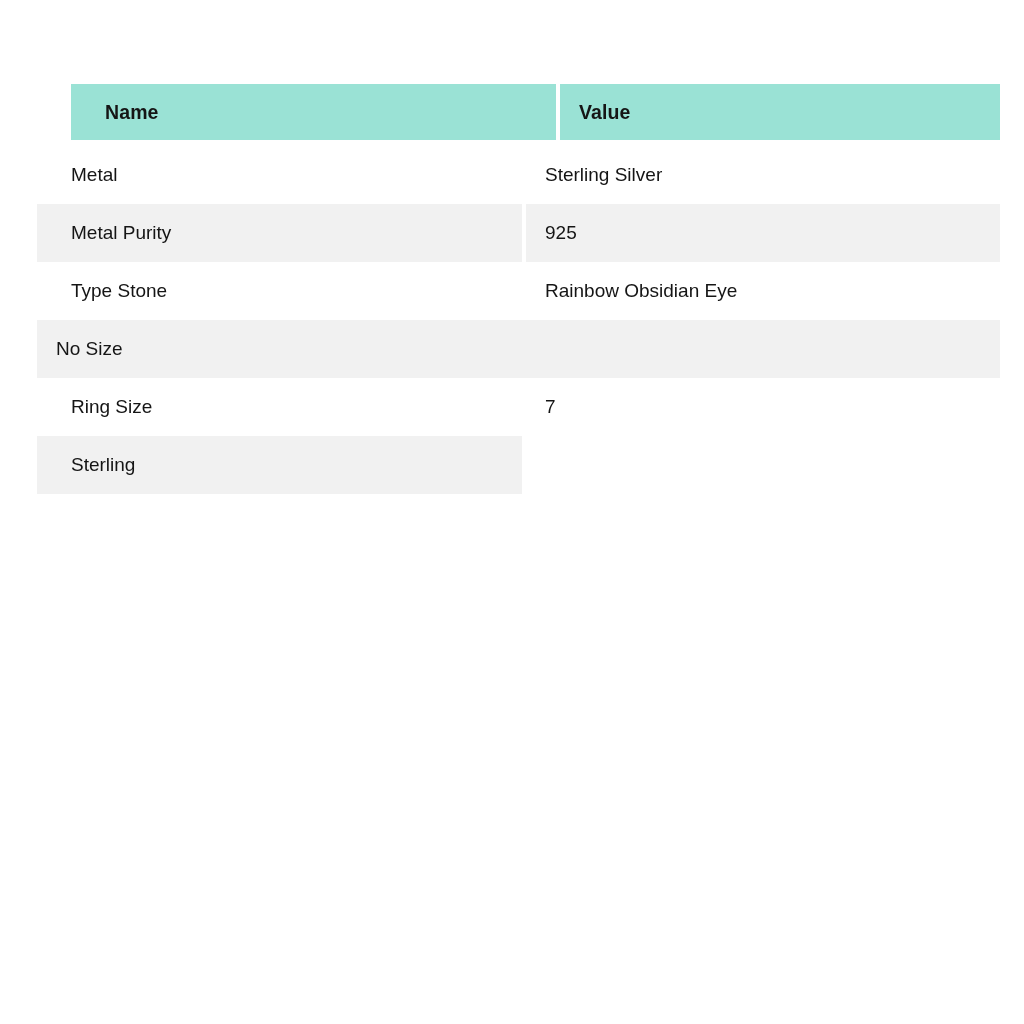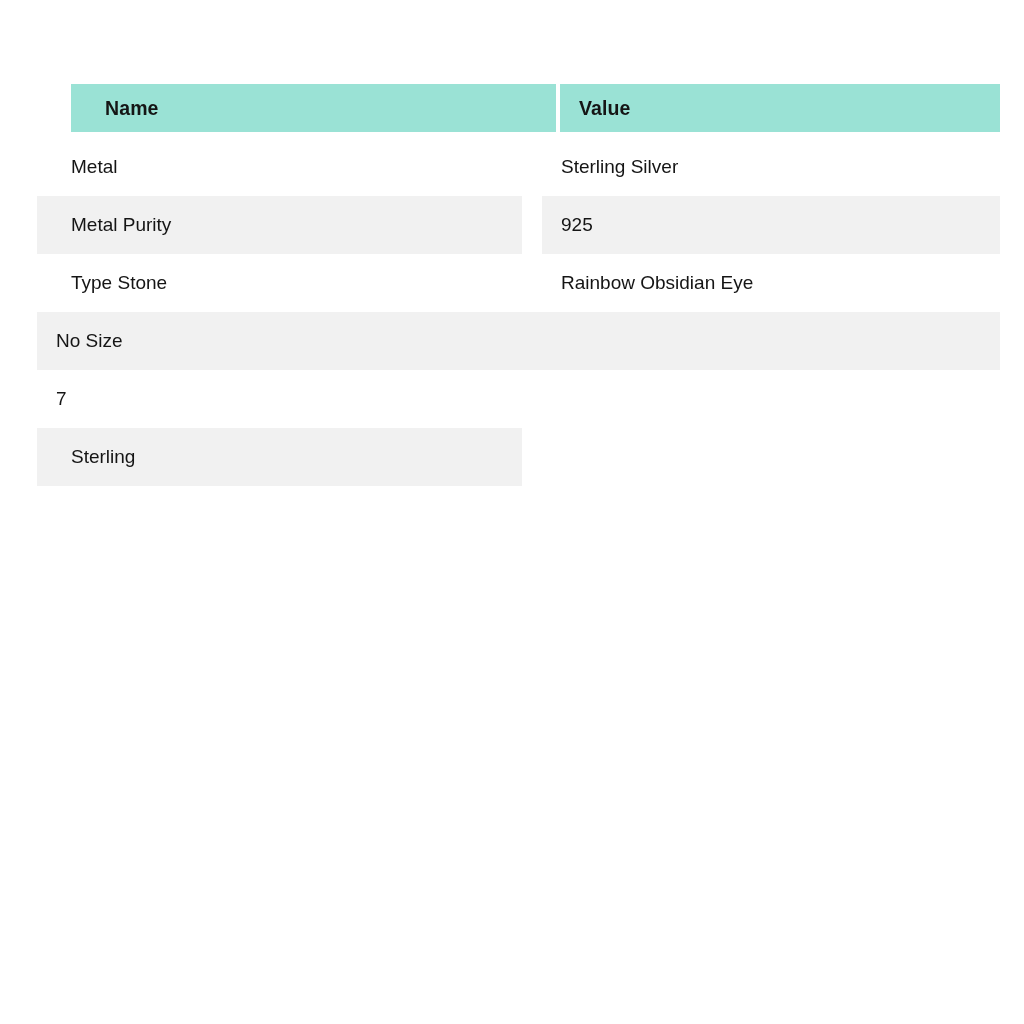--- a/index.html
+++ b/index.html
@@ -14,35 +14,35 @@
   }
   .attr-table {
     position: absolute;
     left: 37px;
     top: 84px;
     width: 963px;
   }
   .header-row {
     display: flex;
     gap: 4px;
-    height: 48px;
+    height: 56px;
     margin-bottom: 6px;
     padding-left: 34px;
   }
   .header-cell {
     background: var(--header-bg, #9ae2d5);
     display: flex;
     align-items: center;
     font-size: 19.5px;
     font-weight: 600;
     letter-spacing: 0.1px;
   }
   .row {
     display: flex;
-    gap: 20px;
+    gap: 4px;
     height: 58px;
   }
   .cell {
     display: flex;
     align-items: center;
     font-size: 19px;
     background: var(--row-bg, #ffffff);
   }
   .row:nth-child(even) .cell {
     background: var(--row-alt-bg, #f1f1f1);
@@ -99,20 +99,23 @@
     </div>
   </div>
 
   <div class="row">
     <div class="cell value-col">
       <span>No Size</span>
     </div>
   </div>
 
   <div class="row">
+    <div class="cell name-col">
+      <span>Ring Size</span>
+    </div>
     <div class="cell value-col">
       <span>7</span>
     </div>
   </div>
 
 
   <div class="row">
     <div class="cell name-col">
       <span>Sterling</span>
     </div>

